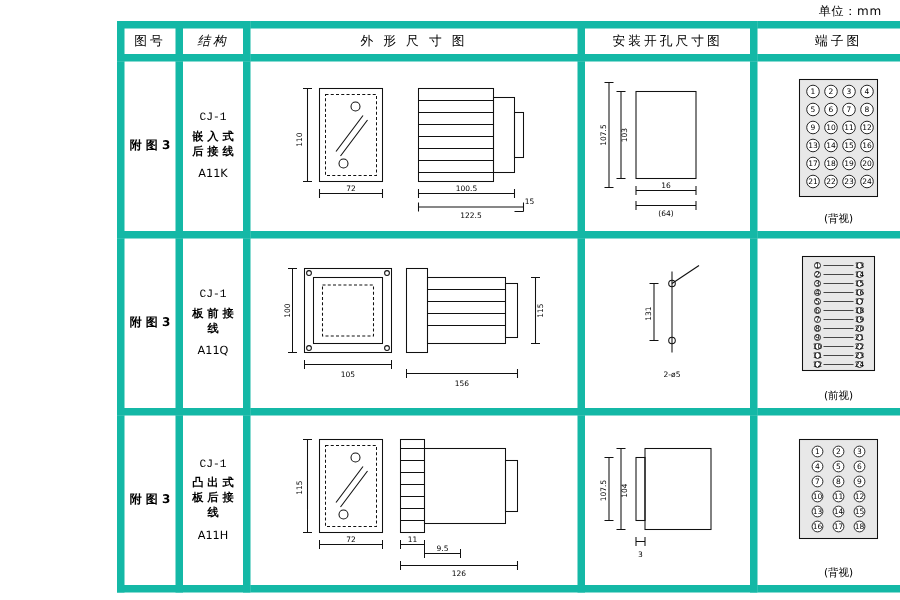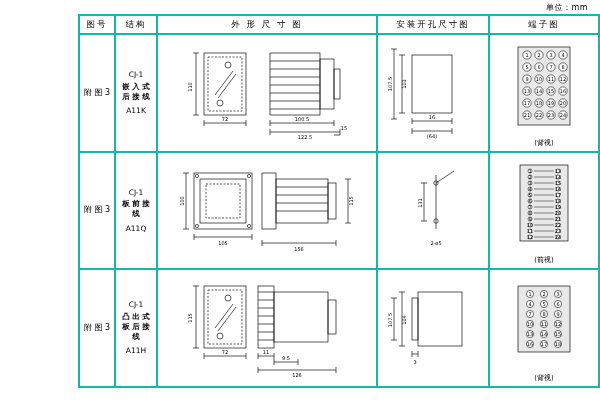--- a/index.html
+++ b/index.html
@@ -1,30 +1,30 @@
 <!DOCTYPE html>
 <html><head>
 <meta charset="utf-8">
 <style>
   html,body{margin:0;padding:0;background:#ffffff;}
   body{width:600px;height:400px;font-family:"DejaVu Sans","Liberation Sans",sans-serif;color:#000;}
   .page{position:relative;width:600px;height:292px;box-sizing:border-box;}
   .unit{position:absolute;right:12px;top:2px;font-size:8px;letter-spacing:.5px;}
   table.main{position:absolute;left:78px;top:14px;border-collapse:collapse;width:510px;height:374px;table-layout:fixed;}
-  table.main td,table.main th{border:2px solid #14b8a6;padding:0;vertical-align:middle;text-align:center;font-weight:normal;}
+  table.main td,table.main th{border:5px solid #14b8a6;padding:0;vertical-align:middle;text-align:center;font-weight:normal;}
   .hdr td{height:17px;font-size:8.5px;letter-spacing:2px;}
   .c1{width:34px;}
-  .c2{width:40px;}
+  .c2{width:40px;font-style:italic;}
   .c3{width:218px;margin-left:44px;}
   .c4{width:110px;}
   .c5{width:108px;}
   .rowcell{height:113px;position:relative;}
-  .nm{font-size:8px;line-height:1.35;}
+  .nm{font-size:8px;line-height:1.35;font-weight:bold;}
   .struct{font-size:7.5px;line-height:1.3;padding:2px 4px;}
-  .struct .code{display:block;margin-bottom:2px;}
+  .struct .code{display:block;margin-bottom:2px;font-family:Liberation Mono, monospace;}
   .struct .vert{display:block;letter-spacing:0px;font-weight:bold;}
   .struct .sub{display:block;margin-top:5px;}
   .cellwrap{position:relative;width:100%;height:100%;}
   svg{display:block;}
   .lbl{font-size:5px;font-family:"DejaVu Sans","Liberation Sans",sans-serif;}
   .note{position:absolute;bottom:3px;left:0;right:0;font-size:7px;}
 </style>
 </head>
 <body>
 

